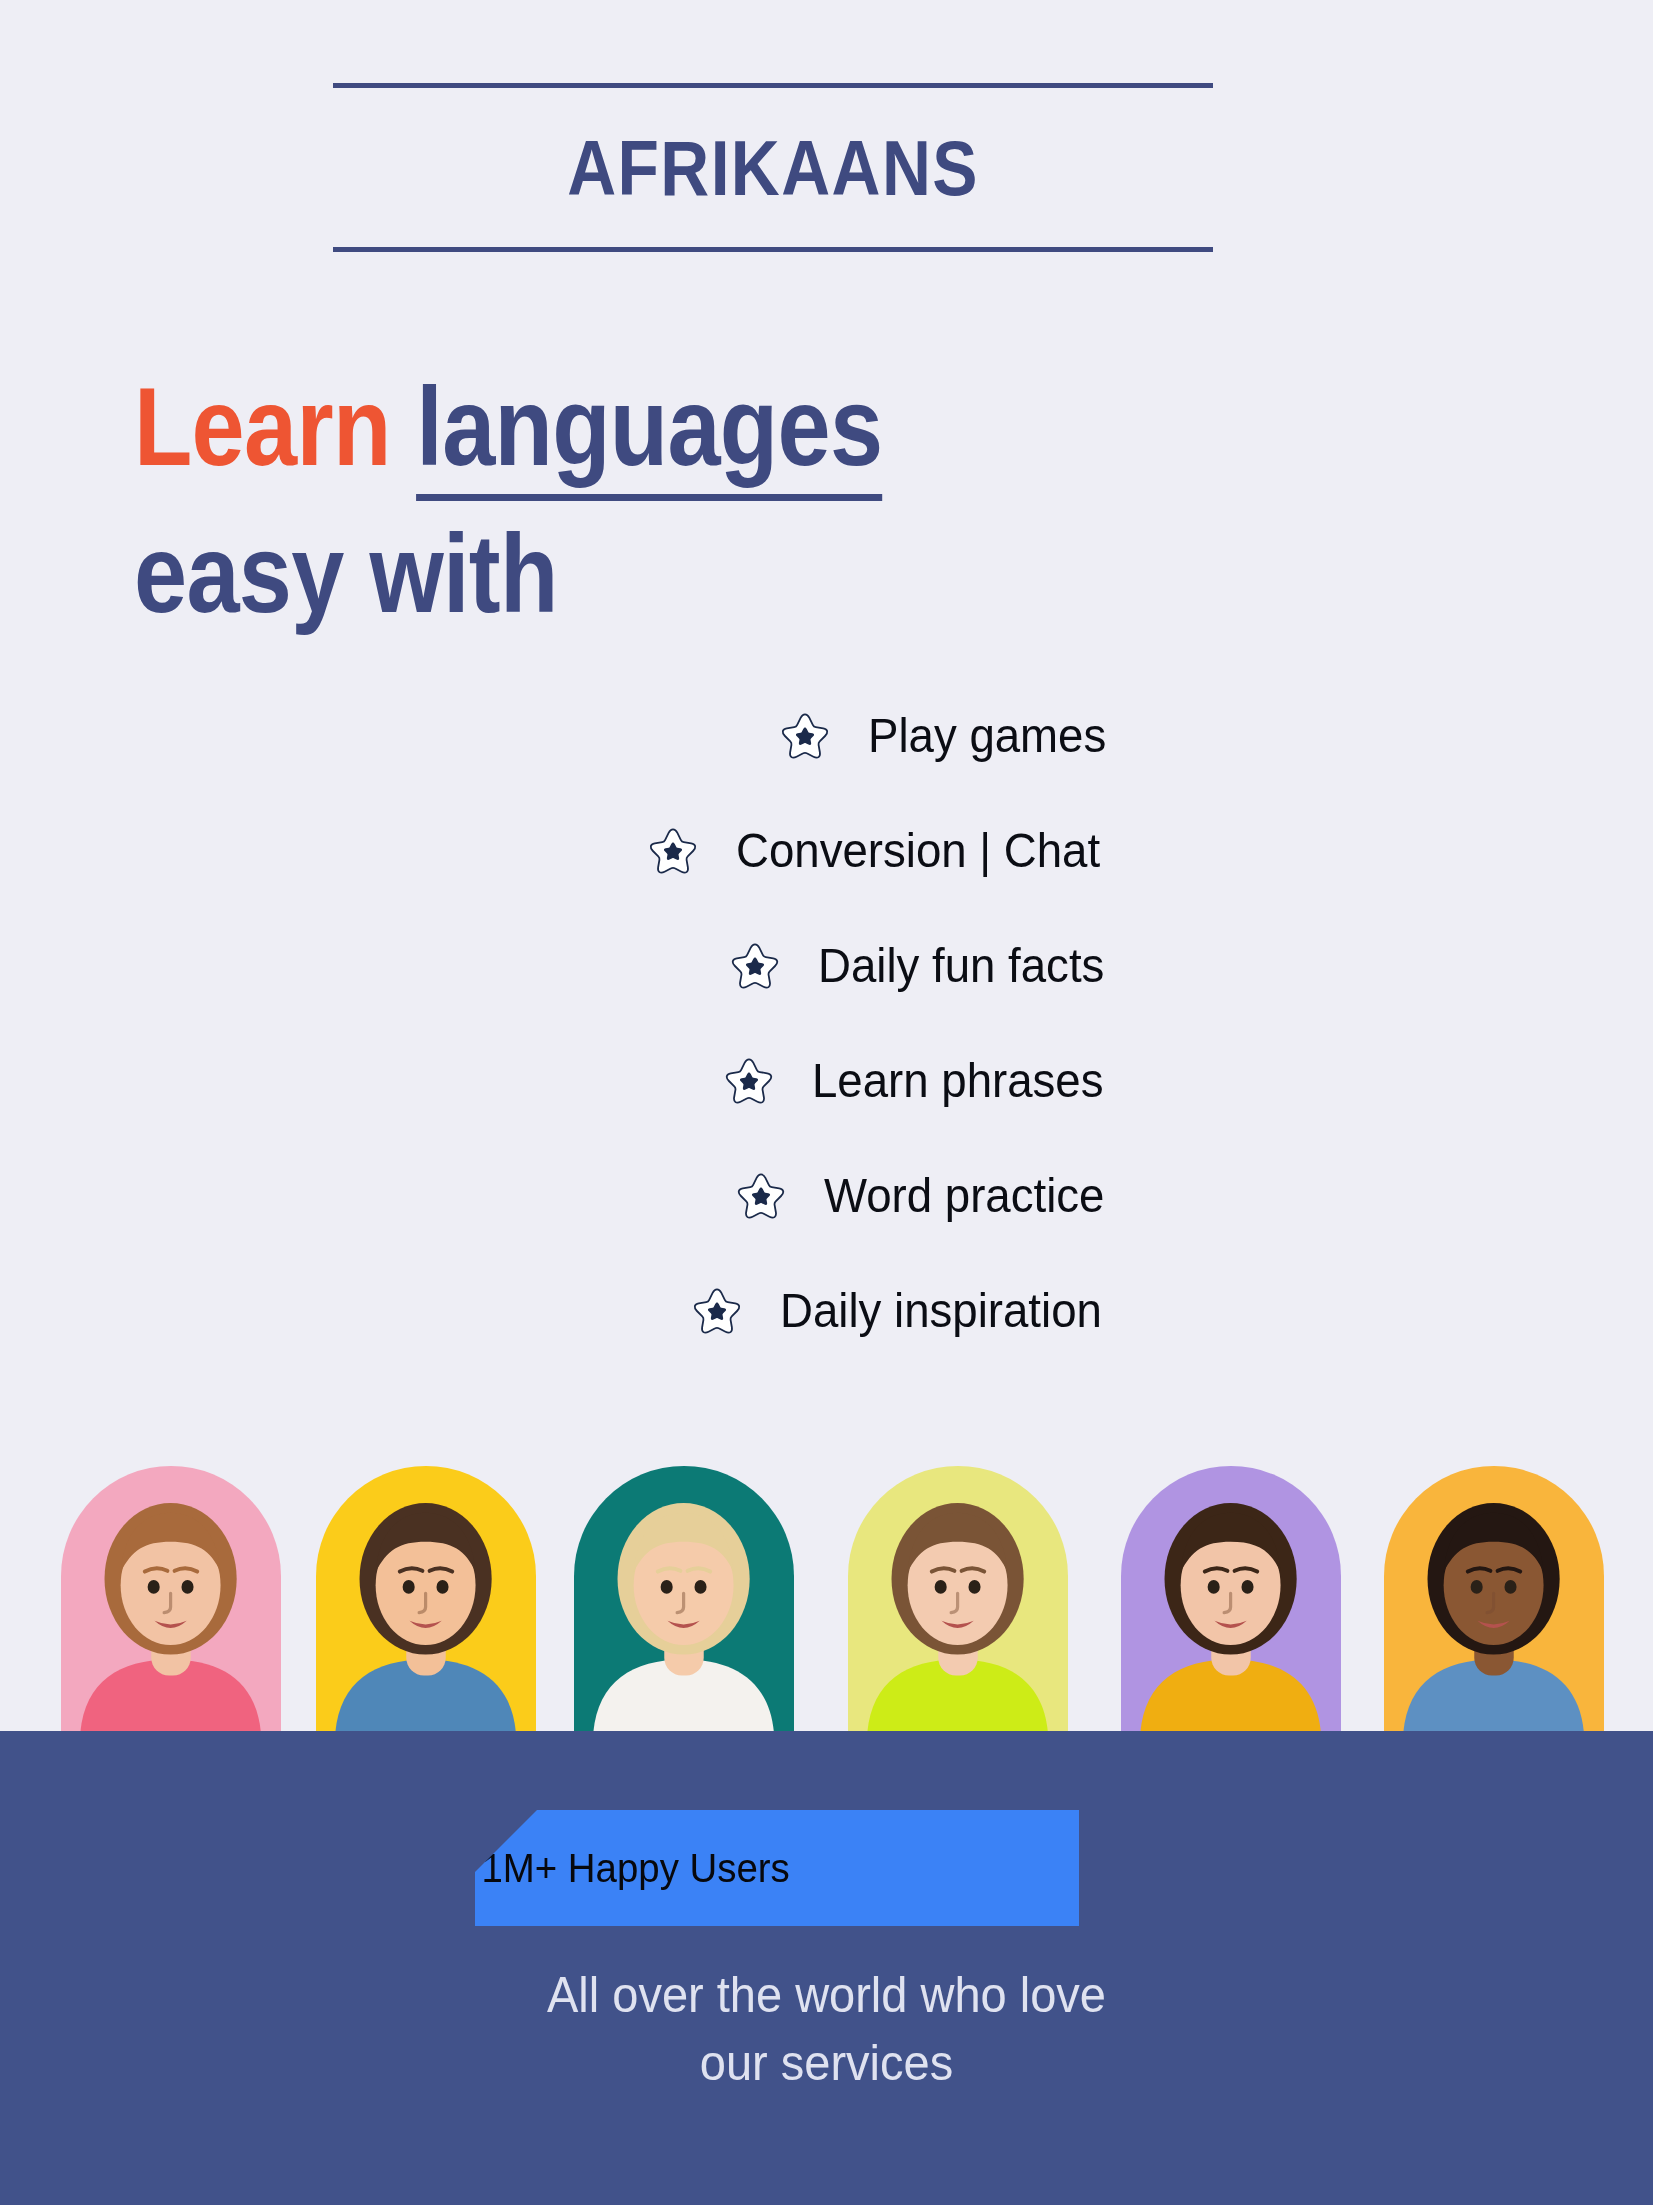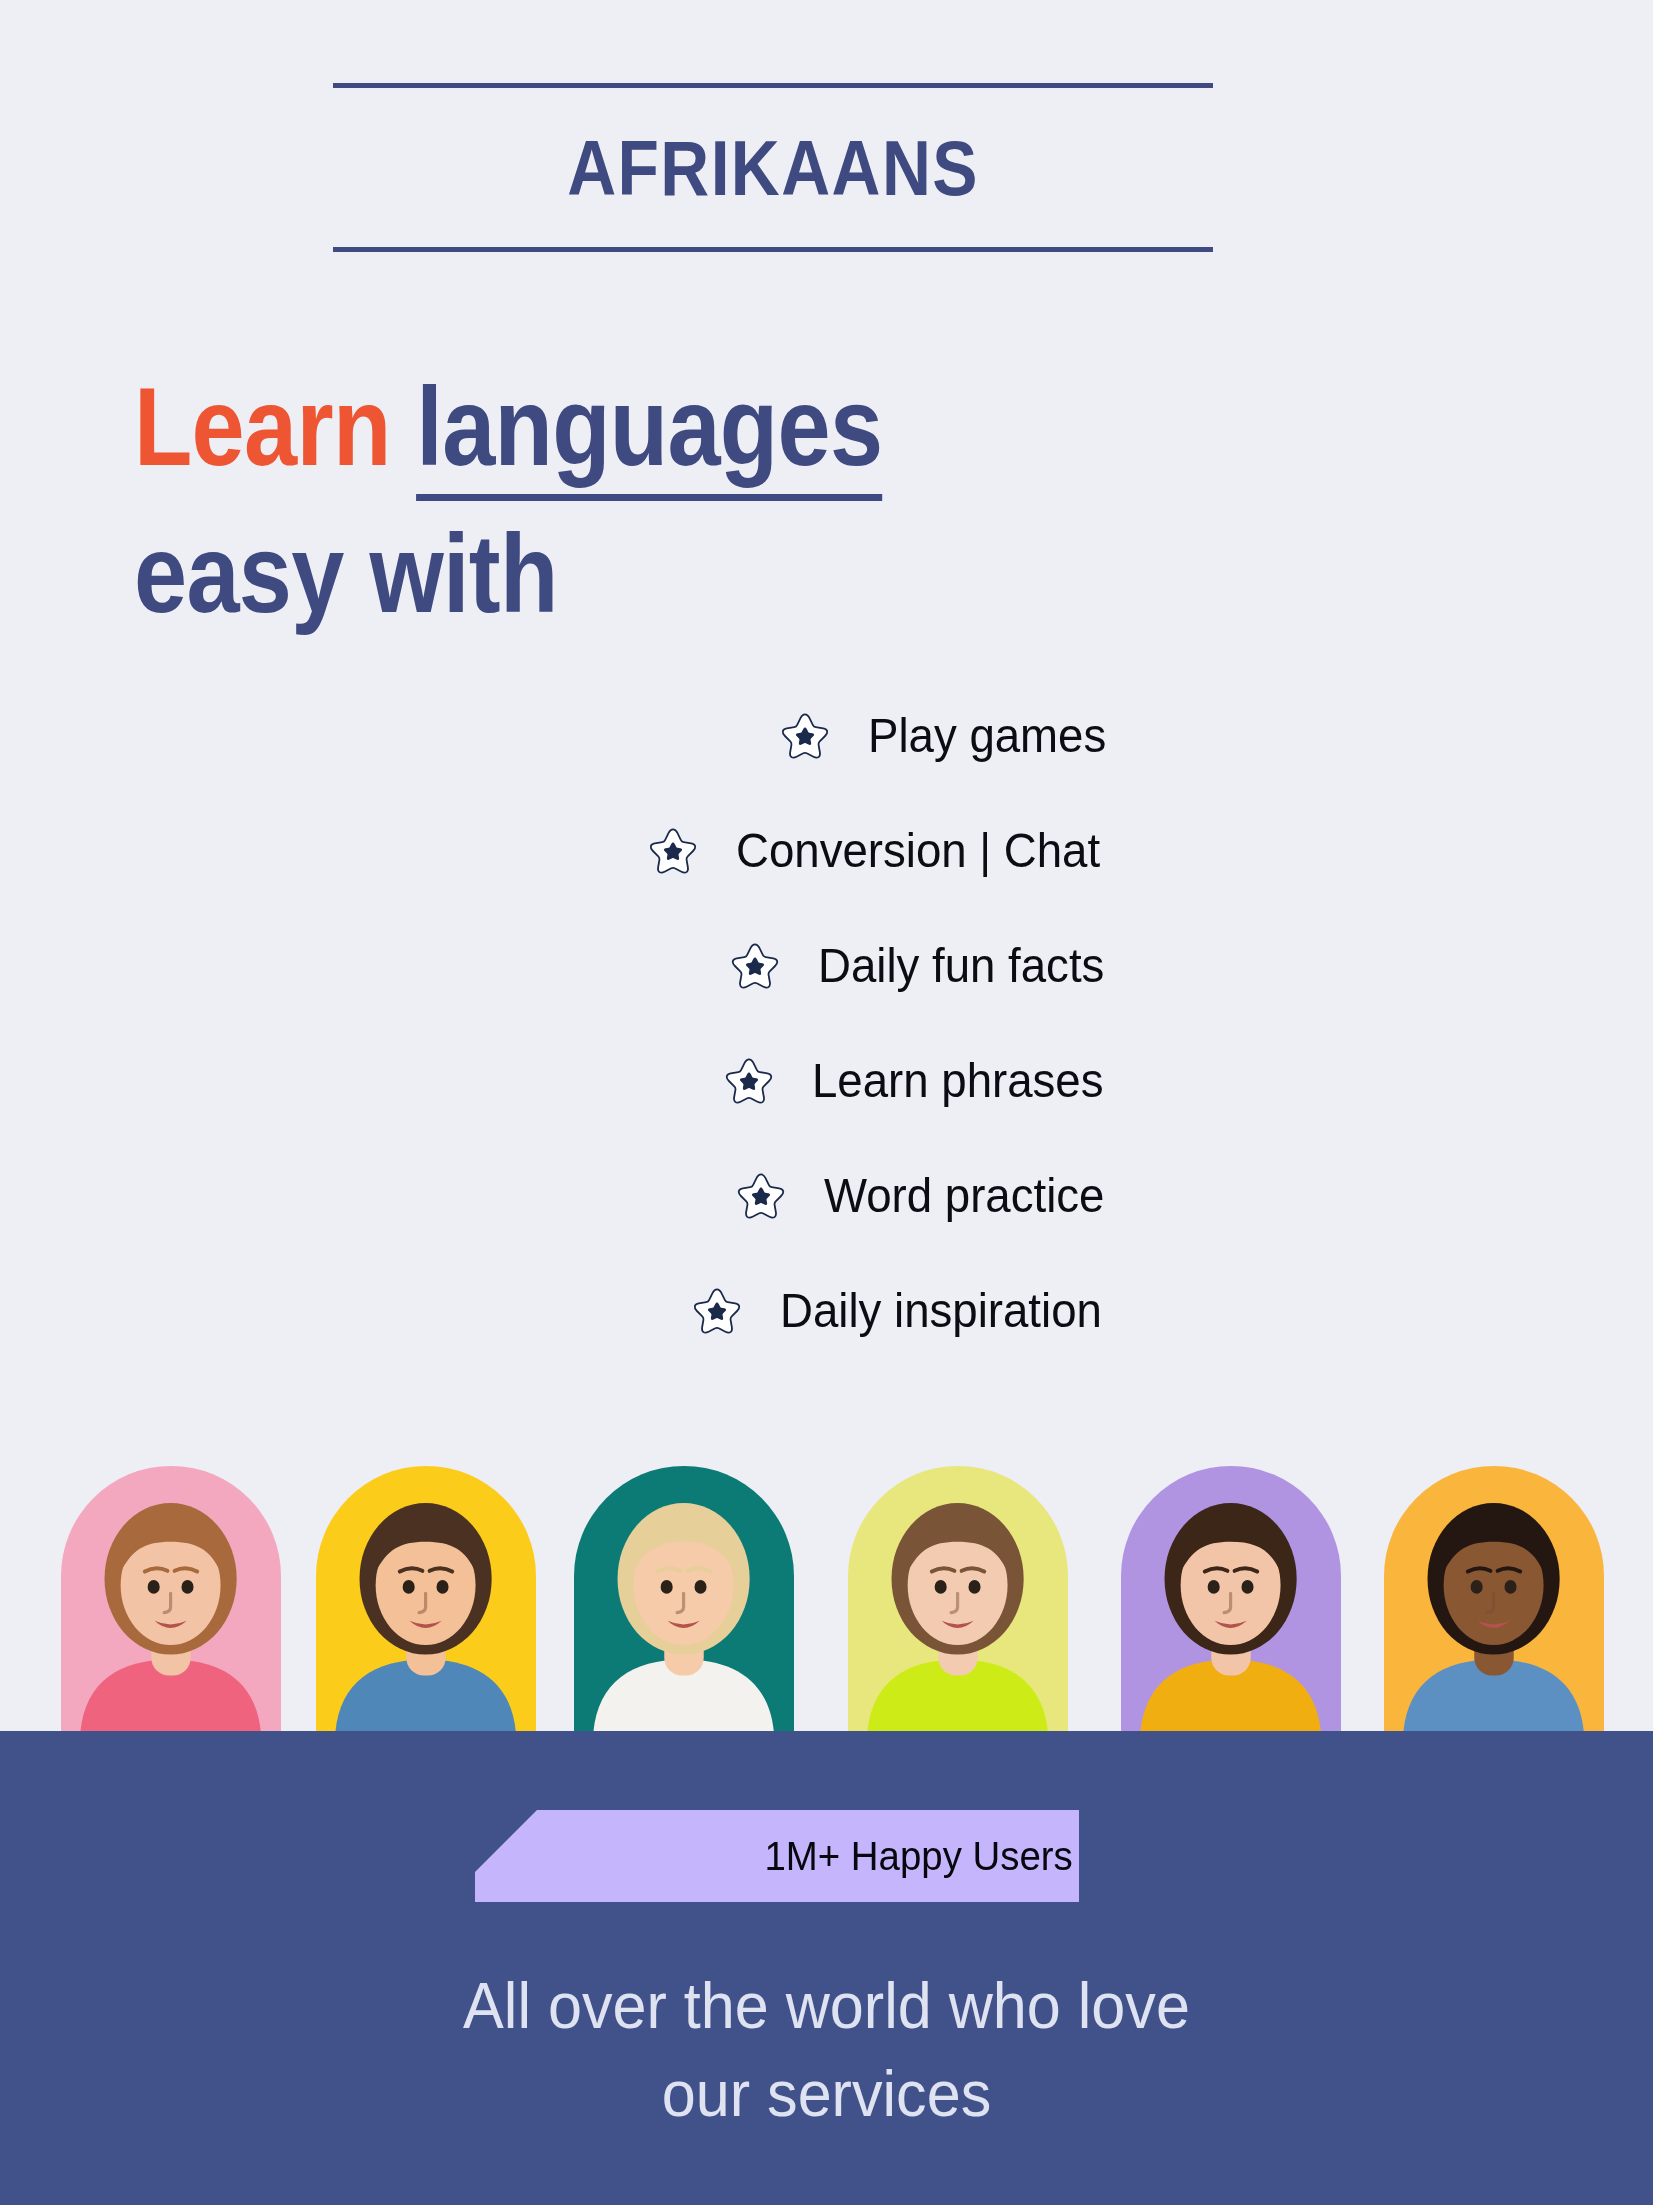--- a/index.html
+++ b/index.html
@@ -124,43 +124,43 @@
     top:1731px;
     width:1653px;
     height:474px;
     background:#41528a;
   }
   .badge {
     position:absolute;
     left:475px;
     top:79px;
     width:604px;
-    height:92px;
-    background:#c4b5fd;
+    height:116px;
+    background:#3b82f6;
     clip-path:polygon(62px 0, 100% 0, 100% 100%, 0 100%, 0 62px);
     display:flex;
     align-items:center;
-    justify-content:flex-end;
+    justify-content:flex-start;
   }
   .badge-text {
     font-size:40px;
     font-weight:500;
     color:#07080d;
     letter-spacing:0px;
     transform:scaleX(0.96);
     white-space:nowrap;
   }
   .tagline {
     position:absolute;
     left:0;
     top:231px;
     width:100%;
     text-align:center;
     color:#dfe2f0;
-    font-size:65px;
+    font-size:50px;
     font-weight:500;
     line-height:1.35;
   }
   .tagline span { display:block; transform:scaleX(0.94); }
 </style>
 </head>
 <body>
 
 <div class="header">
   <div class="rule"></div>

